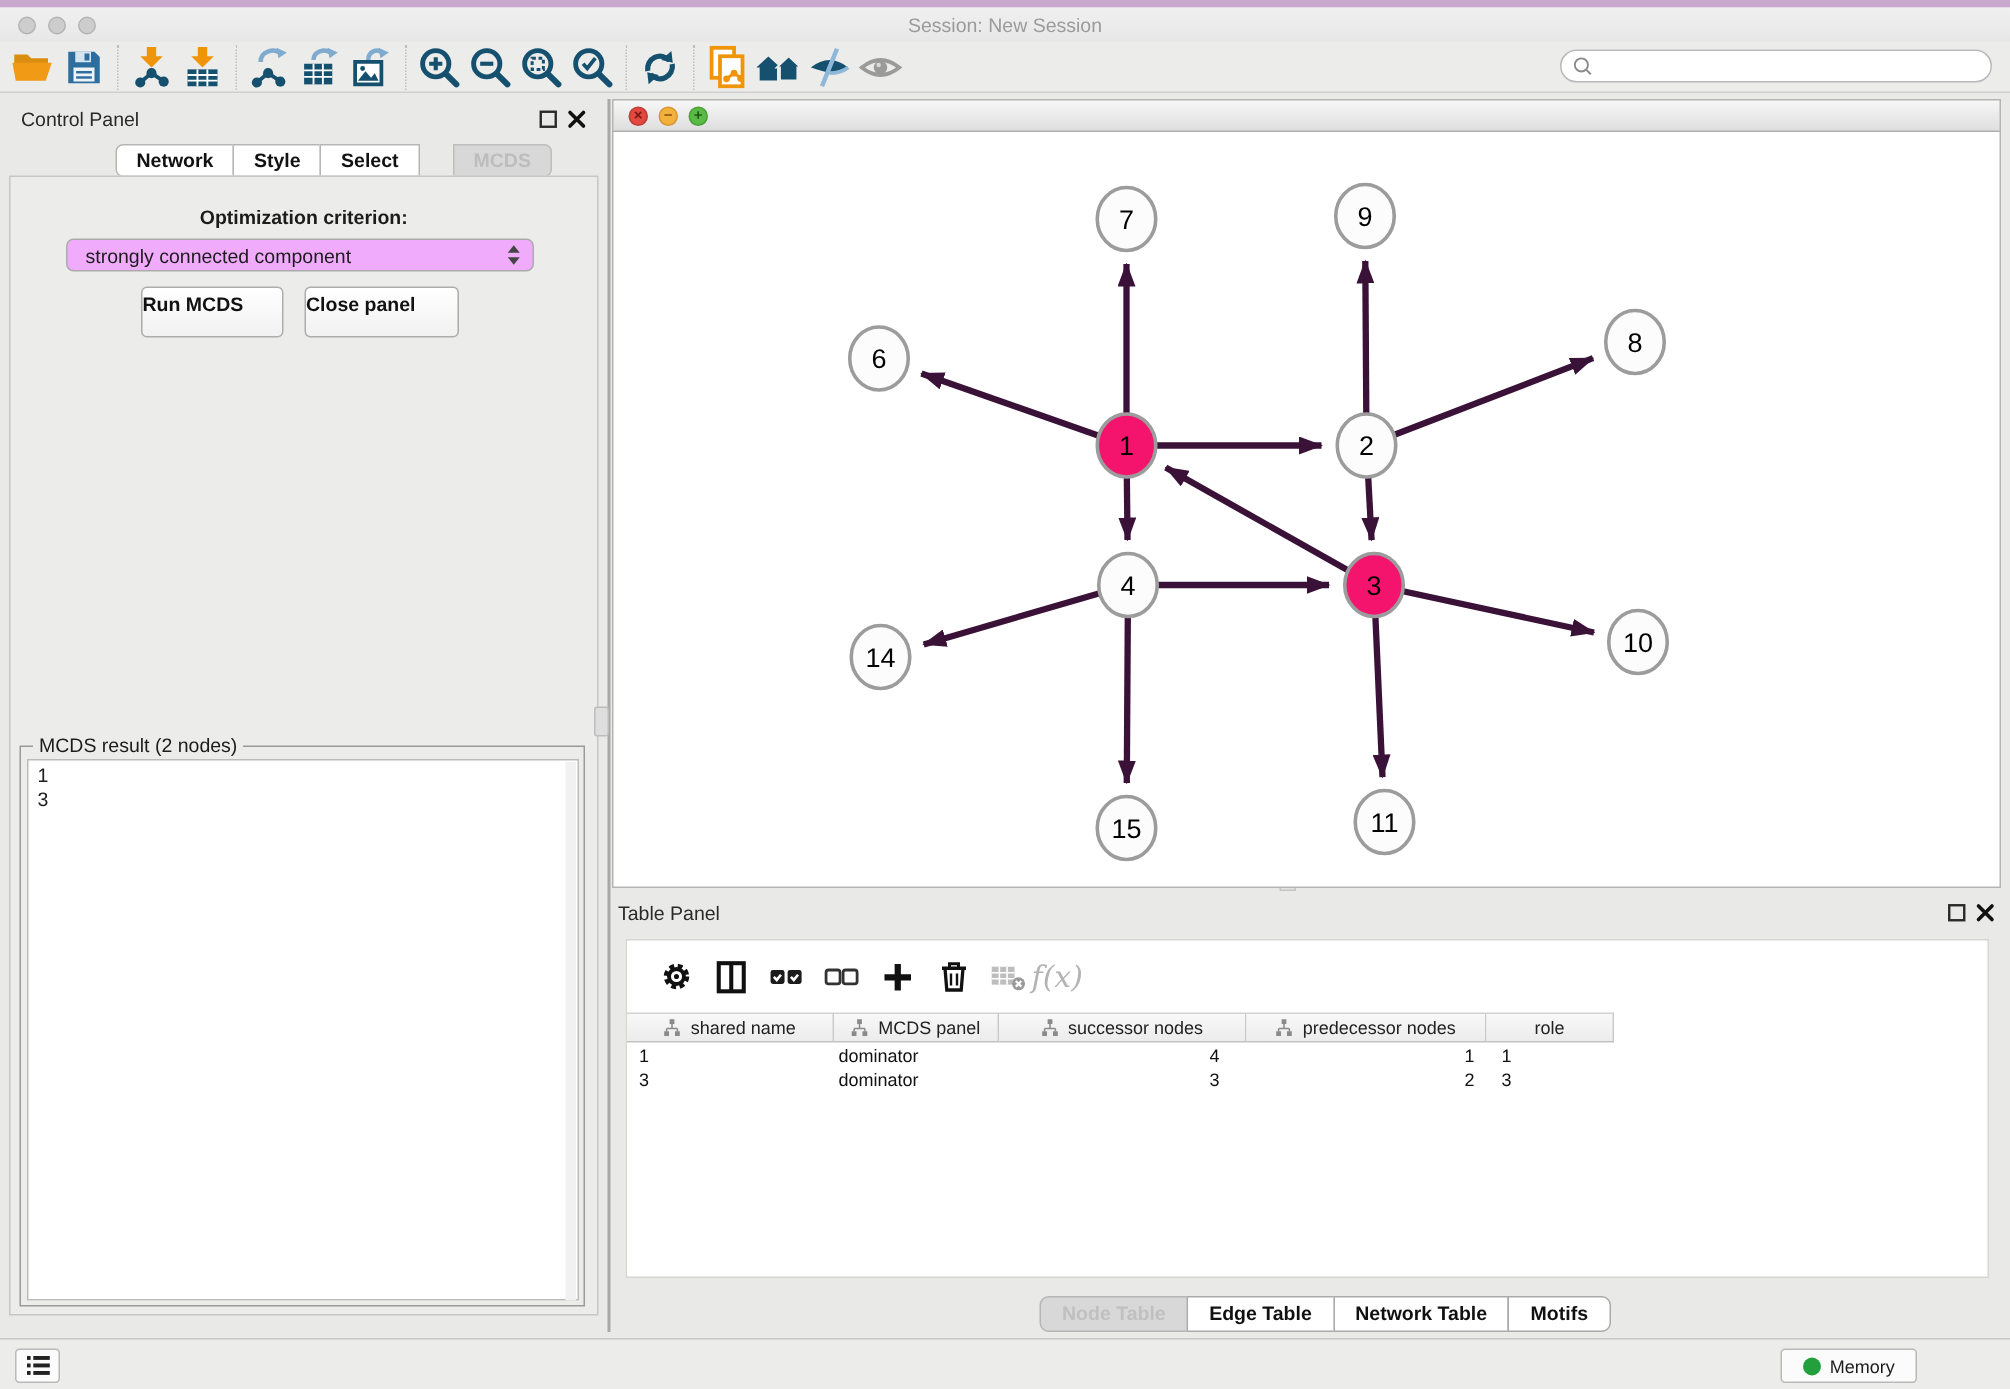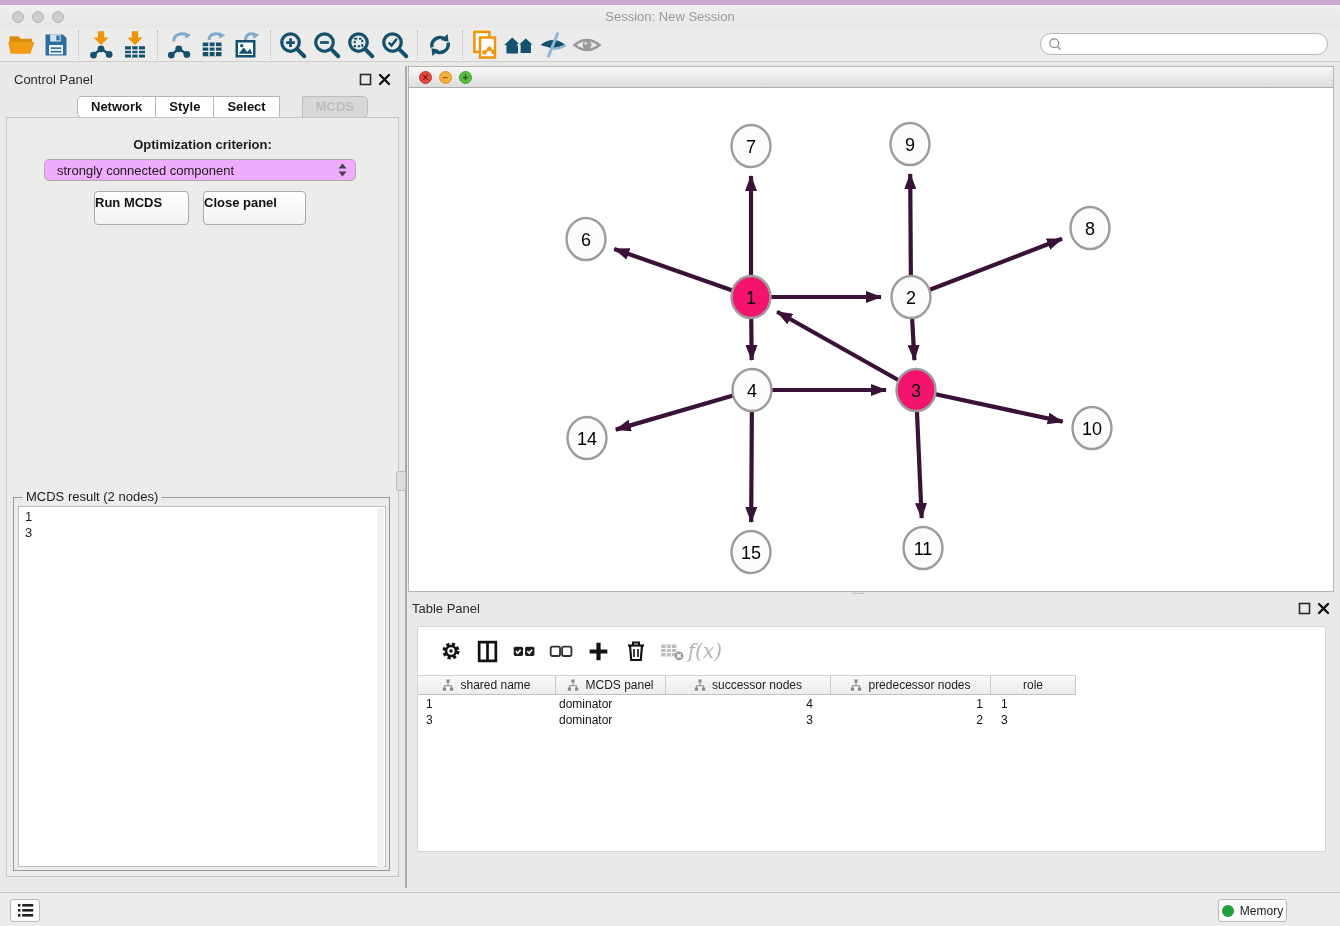--- a/index.html
+++ b/index.html
@@ -453,31 +453,37 @@
         <div class="trow" style="top: 85px;">
           <div class="td" style="width: 138px; text-align: left; padding: 0px 0px 0px 8px;">3</div>
           <div class="td" style="width: 110px; text-align: left; padding: 0px 0px 0px 3px;">dominator</div>
           <div class="td" style="width: 165px; text-align: right; padding: 0px 18px 0px 0px;">3</div>
           <div class="td" style="width: 160px; text-align: right; padding: 0px 8px 0px 0px;">2</div>
           <div class="td" style="width: 85px; text-align: left; padding: 0px 0px 0px 10px;">3</div>
         </div>
       </div>
   </div>
 
+  <div class="abs tp-tabs">
+    <div class="seg2 selected">Node Table</div>
+    <div class="seg2">Edge Table</div>
+    <div class="seg2">Network Table</div>
+    <div class="seg2">Motifs</div>
+  </div>
 
   <div class="abs statusbar">
     <div class="sb-btn" style="left:10px;top:6px;width:30px;height:23px">
       <svg width="17" height="15" viewBox="0 0 17 15">
         <rect x="1" y="1" width="2.4" height="2.6" fill="#222"></rect>
           <rect x="5.2" y="1" width="11" height="2.6" fill="#222"></rect>
         <rect x="1" y="6" width="2.4" height="2.6" fill="#222"></rect>
           <rect x="5.2" y="6" width="11" height="2.6" fill="#222"></rect>
         <rect x="1" y="11" width="2.4" height="2.6" fill="#222"></rect>
           <rect x="5.2" y="11" width="11" height="2.6" fill="#222"></rect>
       </svg>
     </div>
-    <div class="sb-btn" style="left:1218px;top:6px;width:69px;height:23px">
+    <div class="sb-btn" style="left:1187px;top:6px;width:91px;height:23px">
       <span class="memdot"></span>
       <span>Memory</span>
     </div>
   </div>
 
 </div>
 
 </body></html>

